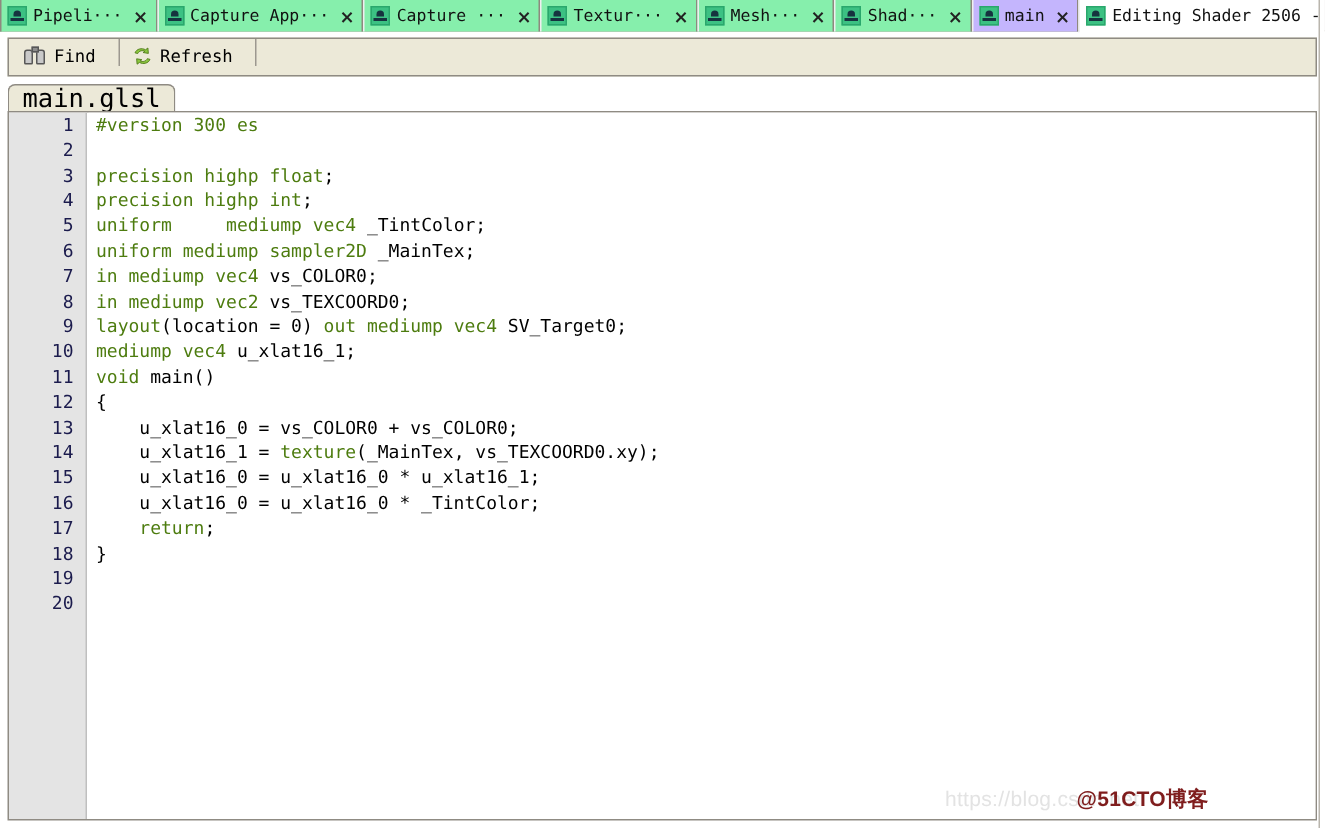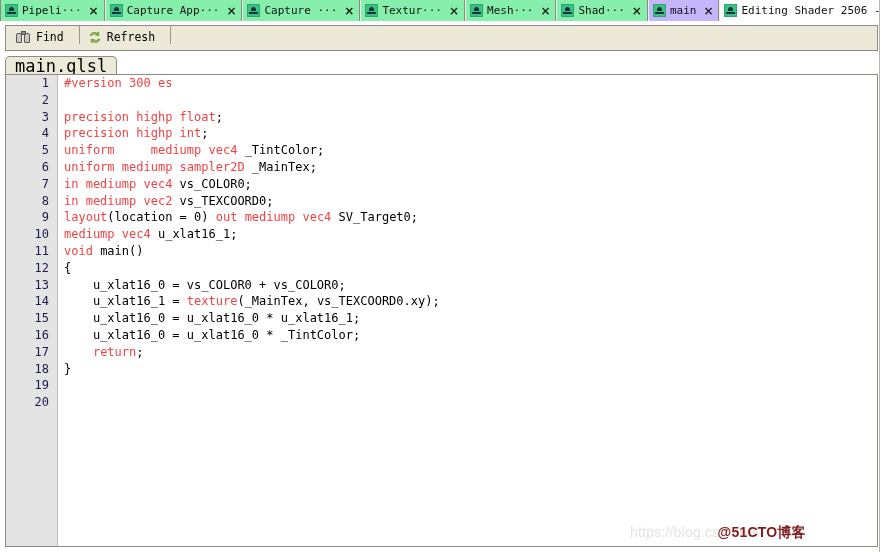--- a/index.html
+++ b/index.html
@@ -229,21 +229,21 @@
   .cl {
     height: 16.8px;
     line-height: 16.8px;
     font-family: "DejaVu Sans Mono", monospace;
     font-size: 12px;
     color: #000000;
     white-space: pre;
     padding-left: 5px;
     box-sizing: border-box;
   }
-  .kw { color: #ef4444; }
+  .kw { color: #4d7c0f; }
   .pl { color: #000000; }
 
   
   #watermark {
     position: absolute;
     left: 630px; top: 524px;
     width: 240px;
     height: 20px;
     font-family: "Liberation Sans", sans-serif;
     font-size: 14px;

